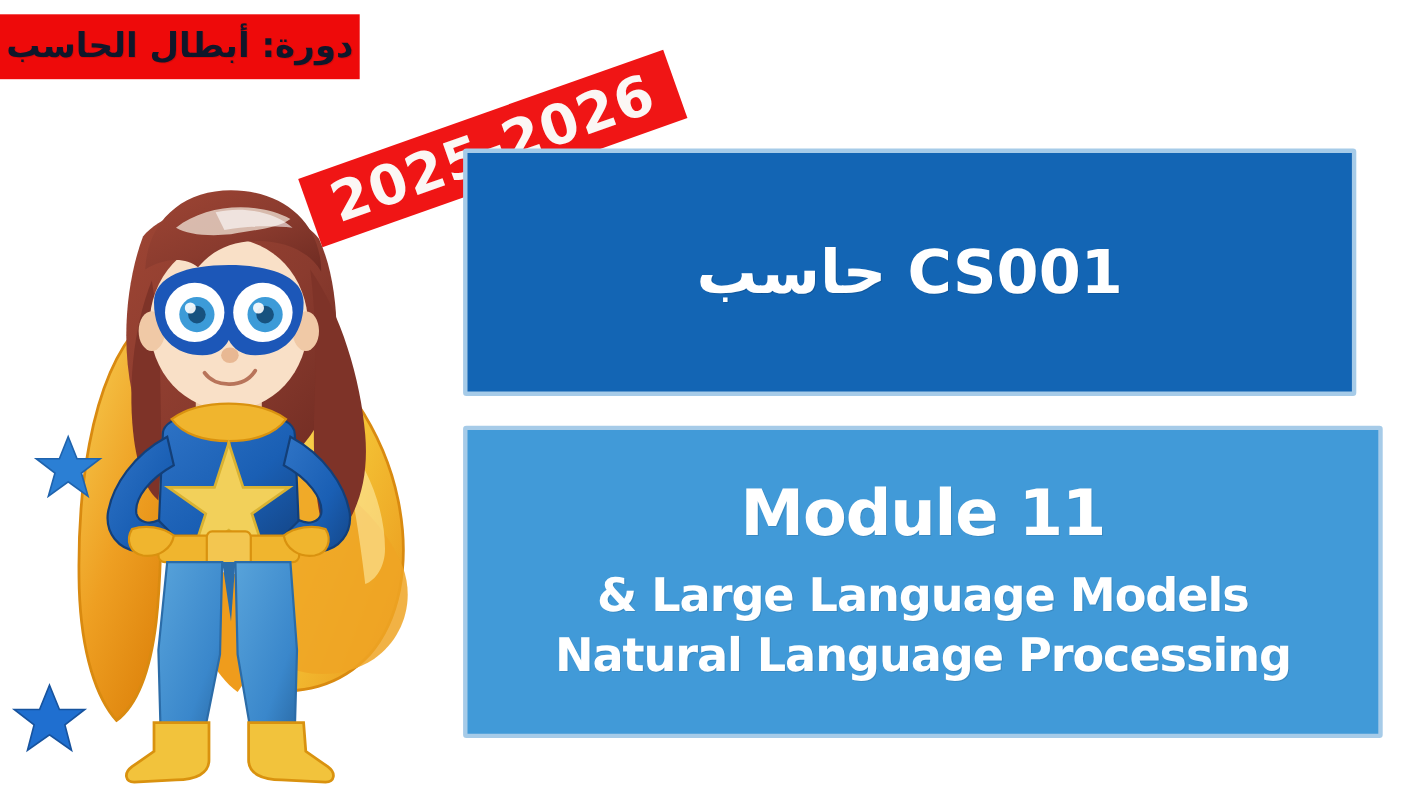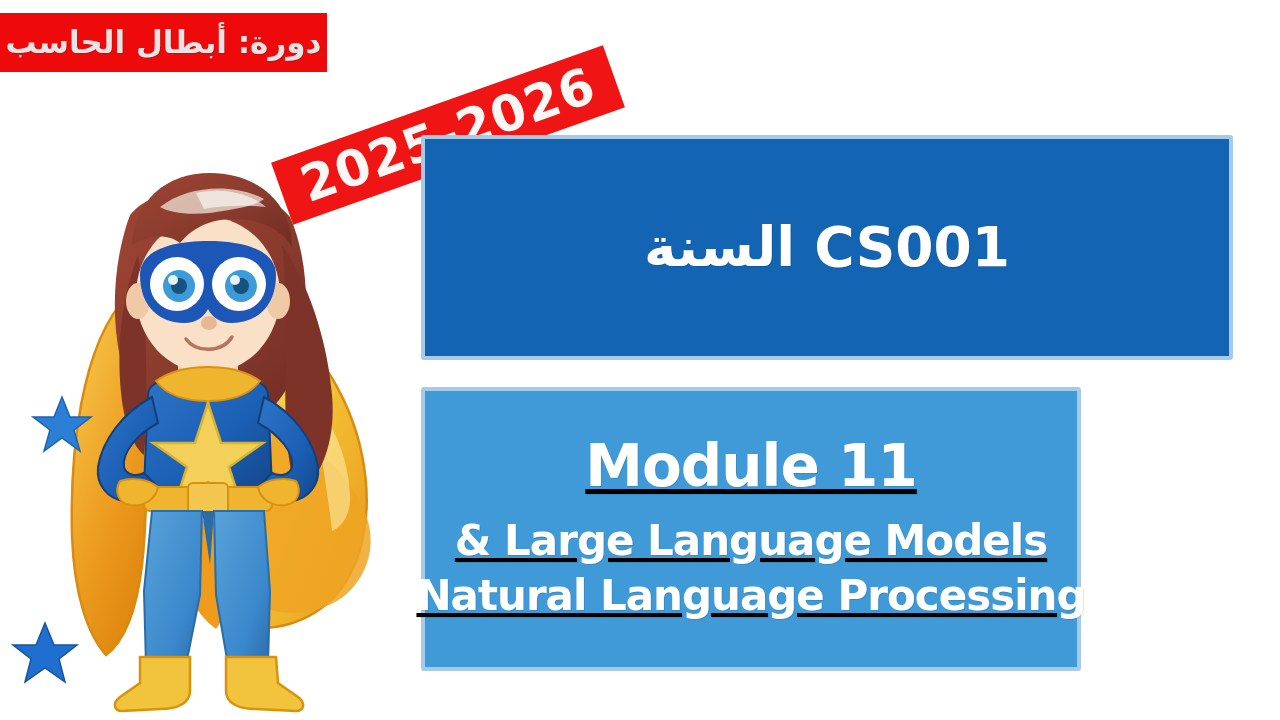--- a/index.html
+++ b/index.html
@@ -25,21 +25,21 @@
     top: 13px;
     width: 327px;
     height: 59px;
     background: #ee0a0a;
     display: flex;
     align-items: center;
     justify-content: center;
     direction: rtl;
   }
   .course-banner-label {
-    color: #e5e5e5;
+    color: #0f172a;
     font-family: "DejaVu Sans", sans-serif;
     font-weight: bold;
     font-size: 31px;
     line-height: 1;
     letter-spacing: 0px;
     white-space: nowrap;
     text-shadow: 1px 1px 0 rgba(0,0,0,.10);
   }
 
   
@@ -80,24 +80,23 @@
   .panel-course {
     left: 421px;
     top: 135px;
     width: 812px;
     height: 225px;
     background: #1365b4;
   }
   .panel-module {
     left: 421px;
     top: 387px;
-    width: 660px;
+    width: 836px;
     height: 284px;
     background: #419ad8;
-    text-decoration: underline;
   }
 
   .course-line {
     color: #ffffff;
     font-family: "DejaVu Sans", sans-serif;
     font-weight: bold;
     font-size: 55px;
     line-height: 1.18;
     white-space: nowrap;
     direction: rtl;
@@ -258,21 +257,21 @@
 
   <div class="course-banner">
     <span class="course-banner-label">دورة: أبطال الحاسب</span>
   </div>
 
   <div class="year-ribbon">
     <span class="year-ribbon-label">2025-2026</span>
   </div>
 
   <div class="panel panel-course">
-    <div class="course-line">CS001 السنة</div>
+    <div class="course-line">CS001 حاسب</div>
   </div>
 
   <div class="panel panel-module">
     <div class="module-title">Module 11</div>
     <div class="module-sub">&amp;  Large Language Models</div>
     <div class="module-sub">Natural Language Processing</div>
   </div>
 
 </div>
 

